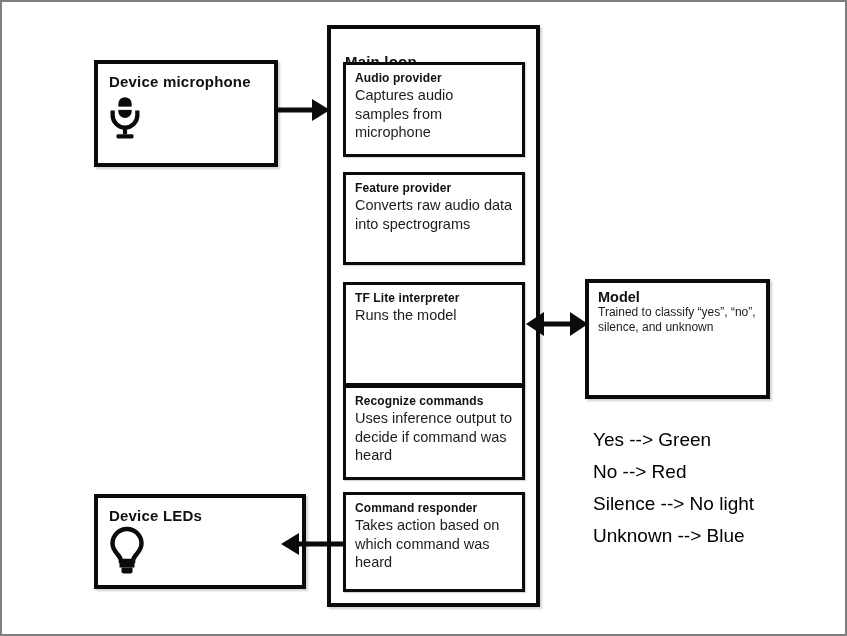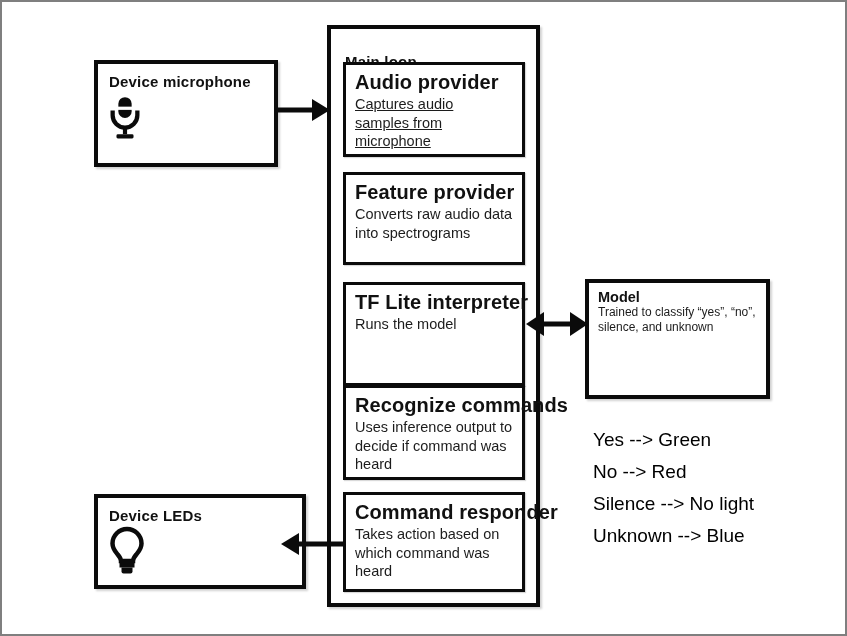--- a/index.html
+++ b/index.html
@@ -38,21 +38,21 @@
 
   .step {
     position: absolute;
     left: 12px;
     width: 182px;
     border: 3px solid #0b0b0b;
     background: #fff;
     padding: 6px 9px 0 9px;
     box-shadow: 1px 1px 1px rgba(0,0,0,0.15);
   }
-  .step-title { font-weight: bold; font-size: 20px; letter-spacing: 0.1px; white-space: nowrap; }
+  .step-title { font-weight: bold; font-size: 12px; letter-spacing: 0.1px; white-space: nowrap; }
   .step-desc  { font-size: 14.5px; line-height: 1.28; color: #1c1c1c; margin-top: 1px; }
 
   .mic-box   { left: 92px;  top: 58px;  width: 184px; height: 107px; }
   .led-box   { left: 92px;  top: 492px; width: 212px; height: 95px; }
   .model-box { left: 583px; top: 277px; width: 185px; height: 120px; padding: 6px 9px 0 9px; }
   .model-box .model-title { font-weight: bold; font-size: 14.5px; }
   .model-box .model-desc  { font-size: 12px; line-height: 1.28; color: #1c1c1c; }
 
   .legend {
     position: absolute;
@@ -92,21 +92,21 @@
         <path d="M13.5 41.5 h11 v4 a2 2 0 0 1 -2 2 h-7 a2 2 0 0 1 -2 -2 z" fill="#0b0b0b"></path>
       </svg>
     </span>
   </div>
 
   <div class="box main-loop">
     <div class="box-title">Main loop</div>
 
     <div class="step" style="top:33px; height:95px;">
       <div class="step-title">Audio provider</div>
-      <div class="step-desc" style="max-width:112px;text-decoration:underline;">Captures audio samples from microphone</div>
+      <div class="step-desc" style="max-width:112px;">Captures audio samples from microphone</div>
     </div>
 
     <div class="step" style="top:143px; height:93px;">
       <div class="step-title">Feature provider</div>
       <div class="step-desc">Converts raw audio data into spectrograms</div>
     </div>
 
     <div class="step" style="top:253px; height:104px;">
       <div class="step-title">TF Lite interpreter</div>
       <div class="step-desc">Runs the model</div>

